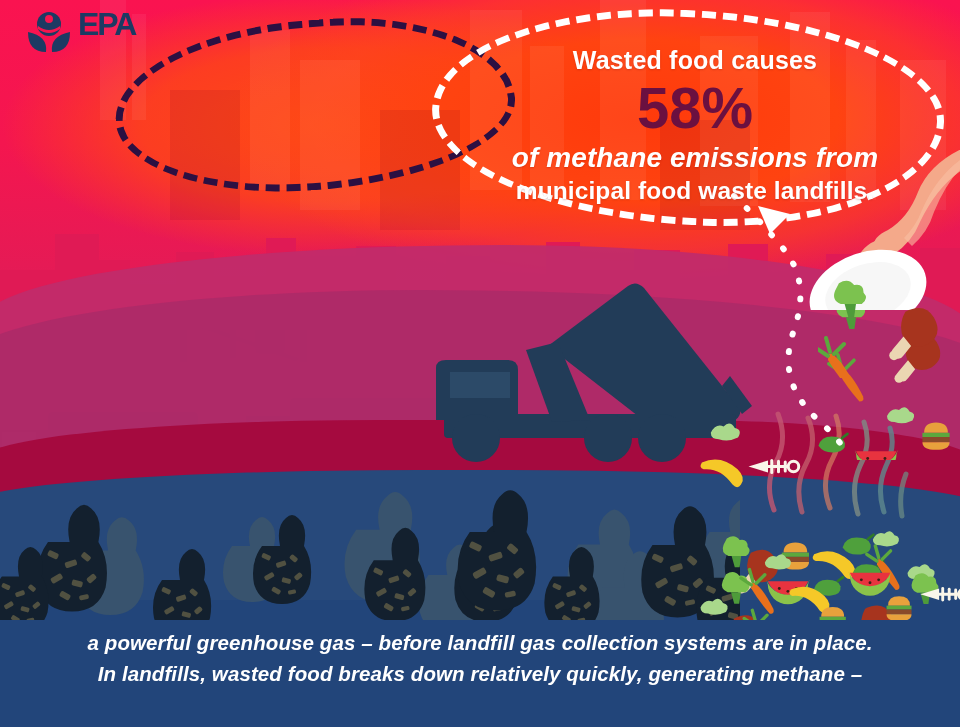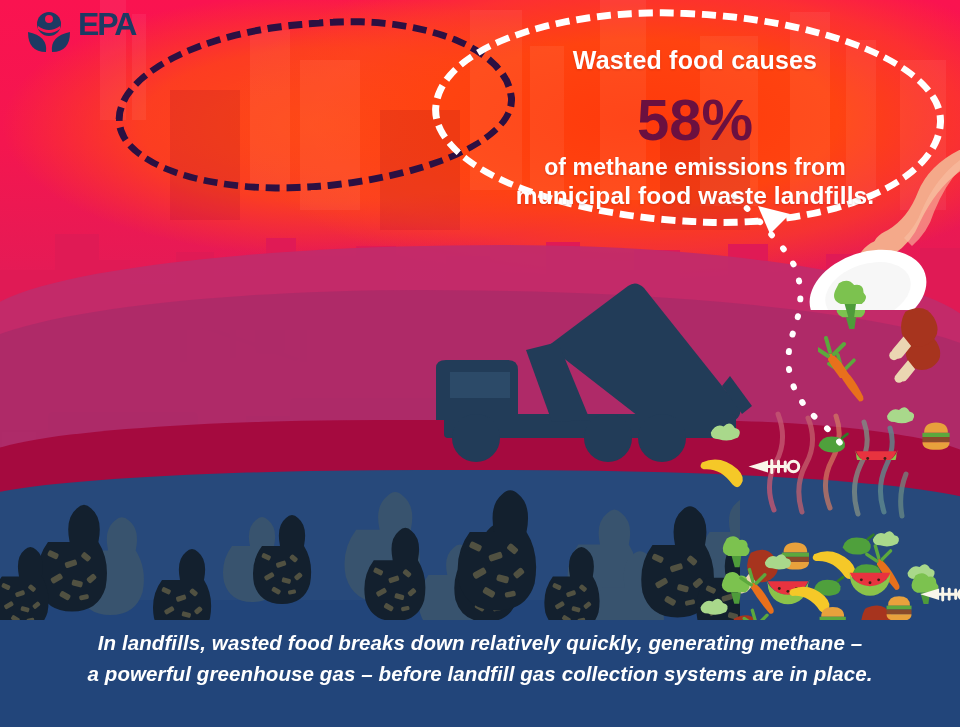--- a/index.html
+++ b/index.html
@@ -40,23 +40,23 @@
   #cloudL{left:115px;top:20px;width:400px;height:170px;
     border:7px dashed #2C1042;border-radius:50% 46% 52% 48%/52% 54% 46% 48%;
     transform:rotate(-4deg);}
   #cloudR{left:432px;top:10px;width:512px;height:215px;
     border:7px dashed #FFFFFF;border-radius:48% 52% 46% 54%/50% 48% 52% 50%;
     transform:rotate(2deg);}
   
   #callout{left:495px;top:45px;width:400px;text-align:center;color:#fff;
     font-weight:bold;line-height:1.24;text-shadow:0 1px 2px rgba(120,10,10,.25);}
   #callout .l1{font-size:25px;letter-spacing:.2px;}
-  #pct{font-size:58px;color:#6B1040;font-weight:bold;line-height:1.05;margin:14px 0 2px;
+  #pct{font-size:58px;color:#6B1040;font-weight:bold;line-height:1.05;margin:2px 0 2px;
        text-shadow:none;}
-  #callout .l3{font-size:23px;letter-spacing:.1px;}
+  #callout .l3{font-size:28px;letter-spacing:.1px;font-style:italic;}
   #callout .l4{font-size:24.5px;letter-spacing:.1px;}
   
   #caption{left:0;top:628px;width:960px;text-align:center;color:#fff;
     font-style:italic;font-weight:bold;font-size:20.5px;line-height:1.5;
     font-family:"Liberation Sans", sans-serif;letter-spacing:.1px;}
   
   #epa{left:26px;top:8px;width:145px;height:48px;}
   #epa .word{position:absolute;left:52px;top:-2px;font-size:32px;font-weight:bold;
     color:#1D3A63;letter-spacing:-2px;font-family:"Liberation Sans",sans-serif;}
   
@@ -395,17 +395,17 @@
       </g>
       <g fill="#F5154F">
         <circle cx="23" cy="9" r="4"></circle>
         <path d="M12 16 Q23 24 34 16 L34 19 Q23 27 12 19 Z"></path>
       </g>
     </svg>
     <div class="word">EPA</div>
   </div>
 
   <div id="caption" class="abs">
+    <div>a powerful greenhouse gas – before landfill gas collection systems are in place.</div>
     <div>In landfills, wasted food breaks down relatively quickly, generating methane –</div>
-    <div>a powerful greenhouse gas – before landfill gas collection systems are in place.</div>
   </div>
 
 </div>
 
 </body></html>

